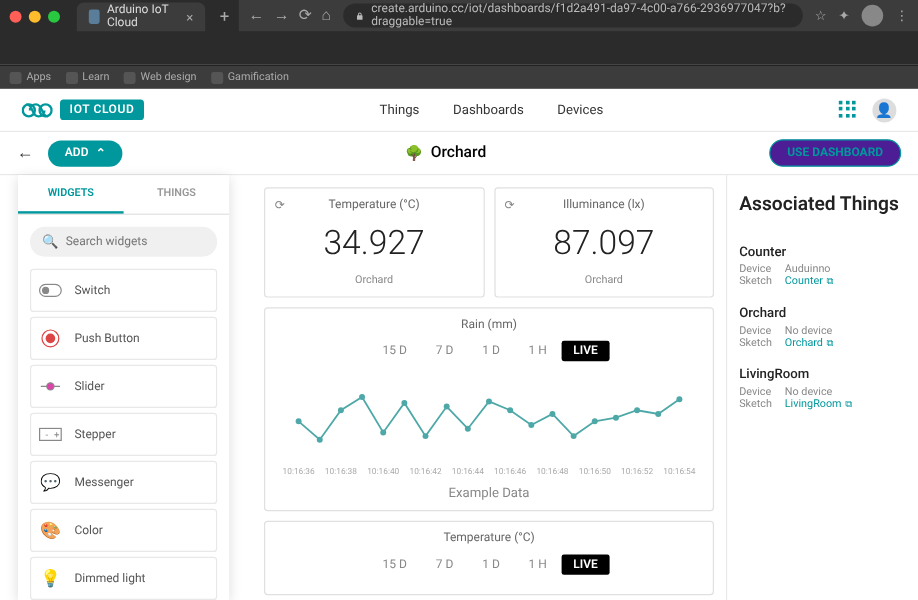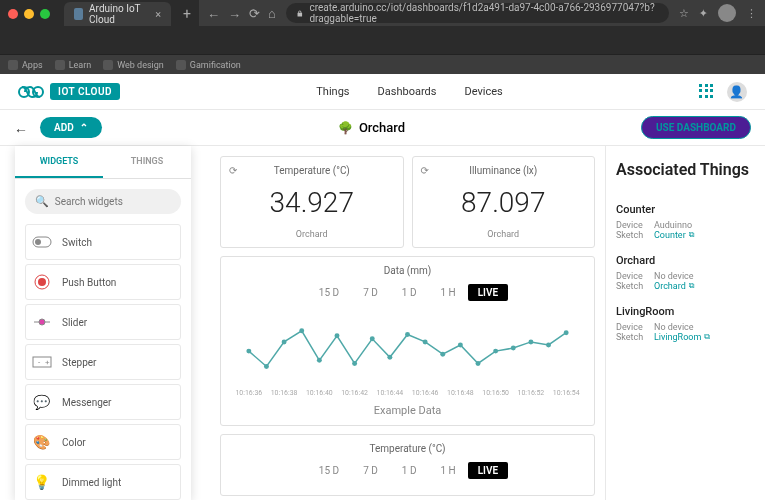--- a/index.html
+++ b/index.html
@@ -256,21 +256,21 @@
         <div class="card-head">
             <span class="reload-ic">⟳</span>
             <span>Illuminance (lx)</span>
           </div>
         <div class="metric-val">87.097</div>
         <div class="metric-sub">Orchard</div>
       </div>
     </div>
 
     <div class="chart-card">
-      <div class="chart-title">Data (mm)</div>
+      <div class="chart-title">Rain (mm)</div>
       <div class="time-range">
         <button class="tr-btn">15 D</button>
         <button class="tr-btn">7 D</button>
         <button class="tr-btn">1 D</button>
         <button class="tr-btn">1 H</button>
         <button class="tr-btn live">LIVE</button>
       </div>
       <svg class="chart-svg" id="rain-chart" viewBox="0 0 360 90">
           <polyline points="20,42.099999999999994 37.77777777777778,57.6 55.55555555555556,32.800000000000004 73.33333333333334,21.64 91.11111111111111,51.400000000000006 108.88888888888889,26.6 126.66666666666667,54.5 144.44444444444446,29.699999999999996 162.22222222222223,48.3 180,25.36 197.77777777777777,32.800000000000004 215.55555555555557,45.2 233.33333333333334,35.9 251.11111111111111,54.5 268.8888888888889,42.099999999999994 286.6666666666667,39 304.44444444444446,32.800000000000004 322.22222222222223,35.9 340,23.5" fill="none" stroke="#4fa8a8" stroke-width="1.5"></polyline>
           <circle cx="20" cy="42.099999999999994" r="2.5" fill="#4fa8a8"></circle>

